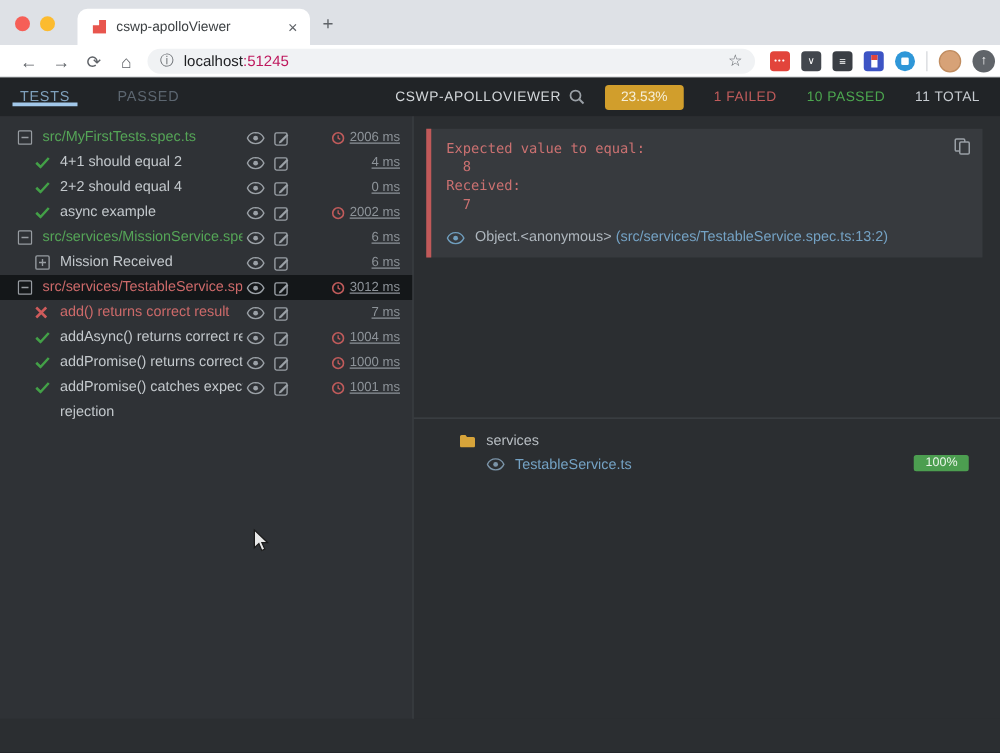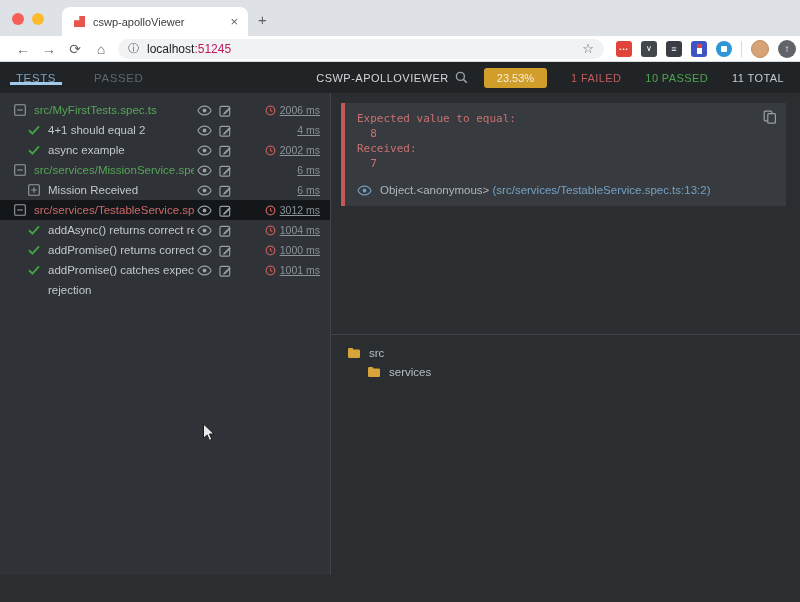--- a/index.html
+++ b/index.html
@@ -258,20 +258,41 @@
           <span class="ico-btn">
               <svg class="ic" width="13" height="13">
                 <use href="#i-edit"></use>
               </svg>
             </span>
           <span class="time">
               <span>4 ms</span>
             </span>
         </div>
 
+        <div class="row test">
+          <span class="mark" style="color:#43a047">
+              <svg class="ic" width="12" height="10">
+                <use href="#i-check"></use>
+              </svg>
+            </span>
+          <span class="lbl">2+2 should equal 4</span>
+          <span class="ico-btn">
+              <svg class="ic" width="15" height="11">
+                <use href="#i-eye"></use>
+              </svg>
+            </span>
+          <span class="ico-btn">
+              <svg class="ic" width="13" height="13">
+                <use href="#i-edit"></use>
+              </svg>
+            </span>
+          <span class="time">
+              <span>0 ms</span>
+            </span>
+        </div>
 
         <div class="row test">
           <span class="mark" style="color:#43a047">
               <svg class="ic" width="12" height="10">
                 <use href="#i-check"></use>
               </svg>
             </span>
           <span class="lbl">async example</span>
           <span class="ico-btn">
               <svg class="ic" width="15" height="11">
@@ -357,20 +378,41 @@
           <span class="time">
               <span class="clock">
                 <svg class="ic" width="11" height="11">
                   <use href="#i-clock"></use>
                 </svg>
               </span>
               <span>3012 ms</span>
             </span>
         </div>
 
+        <div class="row test">
+          <span class="mark" style="color:#cf5b5b">
+              <svg class="ic" width="10" height="10">
+                <use href="#i-cross"></use>
+              </svg>
+            </span>
+          <span class="lbl red">add() returns correct result</span>
+          <span class="ico-btn">
+              <svg class="ic" width="15" height="11">
+                <use href="#i-eye"></use>
+              </svg>
+            </span>
+          <span class="ico-btn">
+              <svg class="ic" width="13" height="13">
+                <use href="#i-edit"></use>
+              </svg>
+            </span>
+          <span class="time">
+              <span>7 ms</span>
+            </span>
+        </div>
 
         <div class="row test">
           <span class="mark" style="color:#43a047">
               <svg class="ic" width="12" height="10">
                 <use href="#i-check"></use>
               </svg>
             </span>
           <span class="lbl">addAsync() returns correct result</span>
           <span class="ico-btn">
               <svg class="ic" width="15" height="11">
@@ -474,36 +516,37 @@
               </svg>
             </span>
           <span><span class="stack-prefix">Object.&lt;anonymous&gt;</span>
           <span class="stack-link">(src/services/TestableService.spec.ts:13:2)</span></span>
         </div>
       </div>
 
       <div class="rp-divider"></div>
 
       <div class="file-tree">
-        <div class="frow lv0">
-          <span class="fi folder">
-              <svg class="ic" width="14" height="11">
-                <use href="#i-folder"></use>
-              </svg>
-            </span>
-          <span>src</span>
-        </div>
         <div class="frow lv1">
           <span class="fi folder">
               <svg class="ic" width="14" height="11">
                 <use href="#i-folder"></use>
               </svg>
             </span>
           <span>services</span>
         </div>
+        <div class="frow lv2">
+          <span class="fi" style="color:#7b94a8">
+              <svg class="ic" width="15" height="11">
+                <use href="#i-eye"></use>
+              </svg>
+            </span>
+          <span class="file-link">TestableService.ts</span>
+          <span class="cov100">100%</span>
+        </div>
       </div>
 
     </div>
   </div>
 
 
   <svg class="cursor" width="13" height="19" viewBox="0 0 13 19">
     <path d="M1.5 1 L1.5 15.2 L5.1 11.9 L7.4 17.4 L9.8 16.3 L7.5 11 L12 11 Z" fill="#e8e8e8" stroke="#1b1b1b" stroke-width="1"></path>
   </svg>
 

